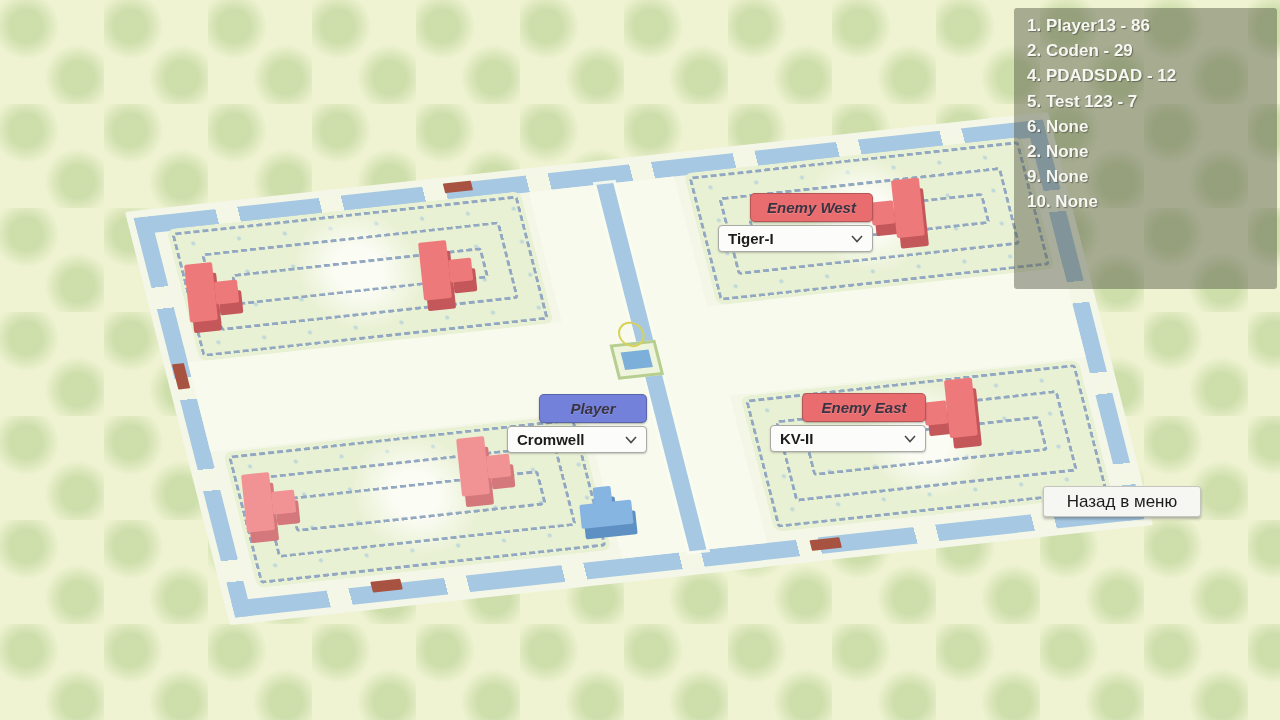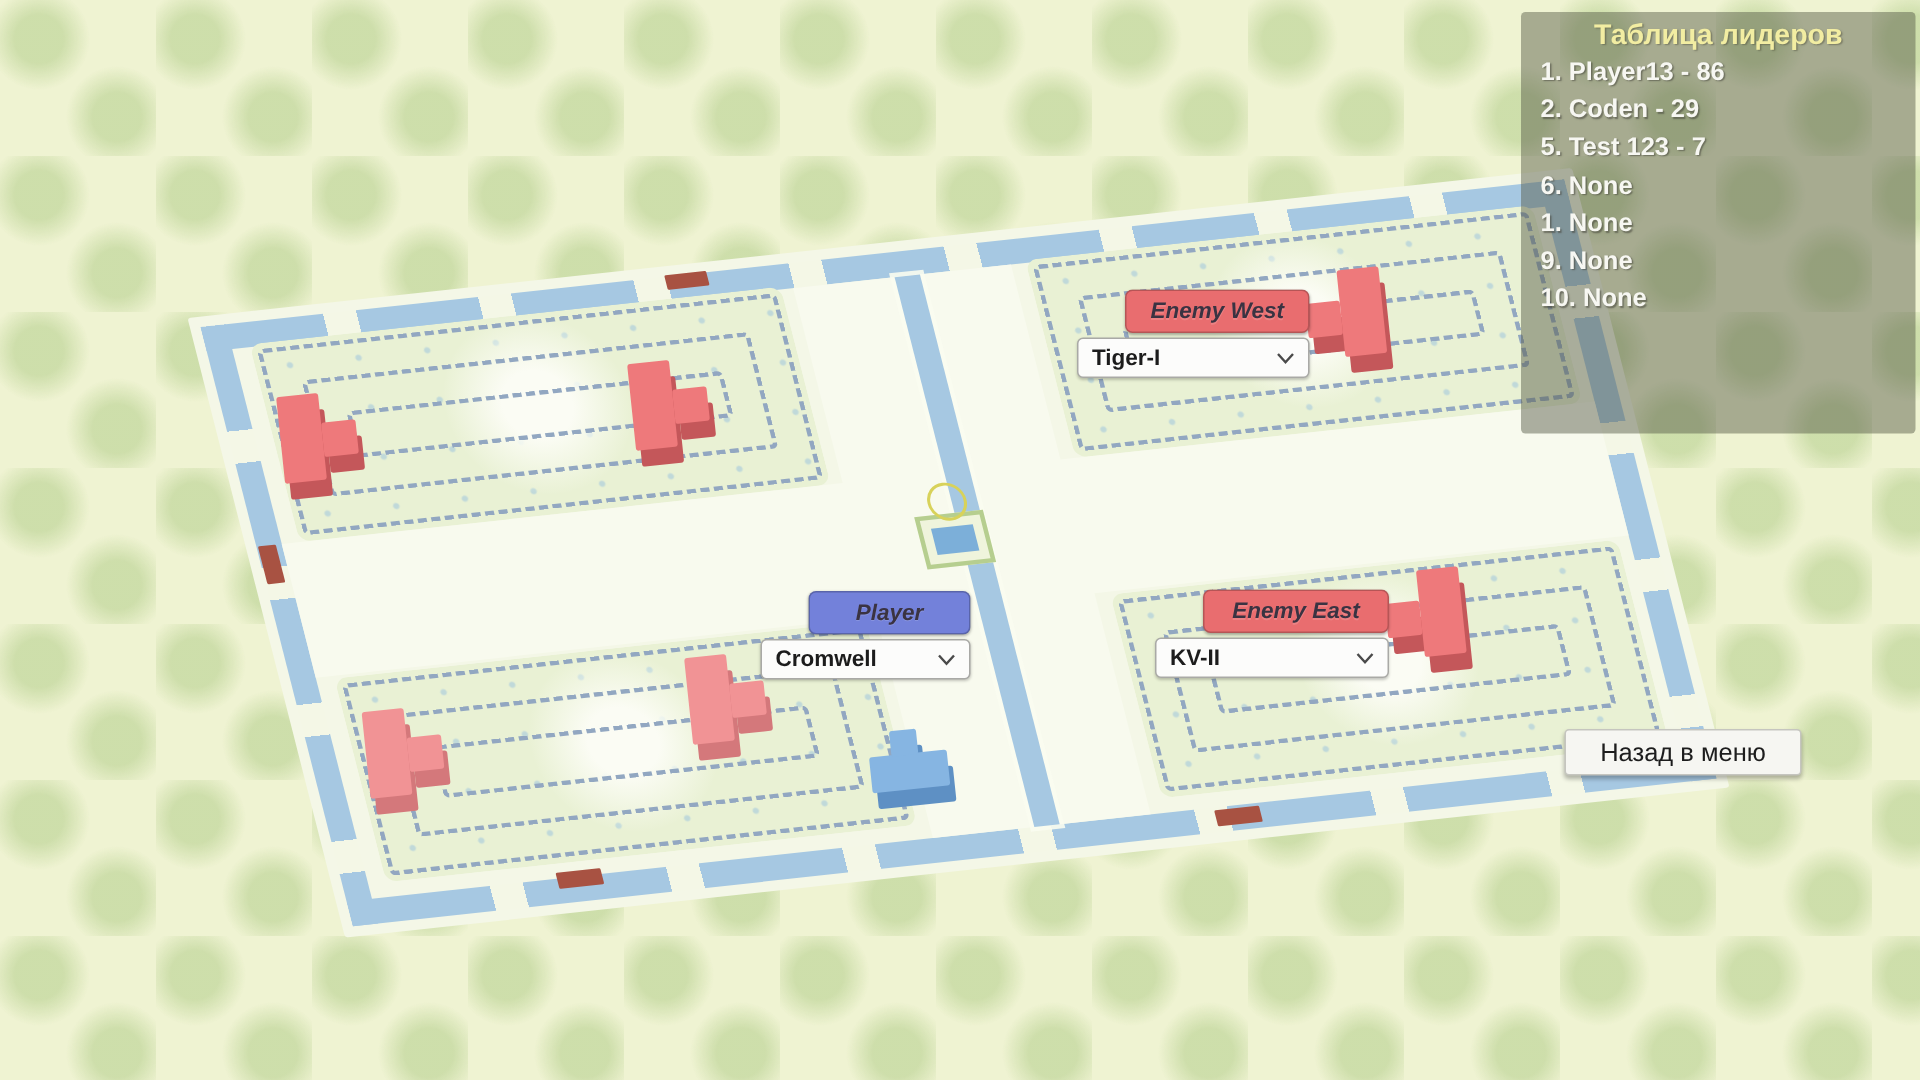--- a/index.html
+++ b/index.html
@@ -217,23 +217,23 @@
         <svg width="12" height="8" viewBox="0 0 12 8">
             <polyline points="1,1 6,6.5 11,1" fill="none" stroke="#4a4a4a" stroke-width="1.6"></polyline>
           </svg>
       </span>
     </div>
   </div>
 
   <div class="btn" id="btn-back">Назад в меню</div>
 
   <div id="leaderboard">
-    <div class="lb-title">Таблица лидеров</div>
     <div class="lb-entry">1. Player13 - 86</div>
     <div class="lb-entry">2. Coden - 29</div>
+    <div class="lb-entry">4. PDADSDAD - 12</div>
     <div class="lb-entry">5. Test 123 - 7</div>
     <div class="lb-entry">6. None</div>
-    <div class="lb-entry">1. None</div>
+    <div class="lb-entry">2. None</div>
     <div class="lb-entry">9. None</div>
     <div class="lb-entry">10. None</div>
   </div>
 
 </div>
 
 </body></html>

